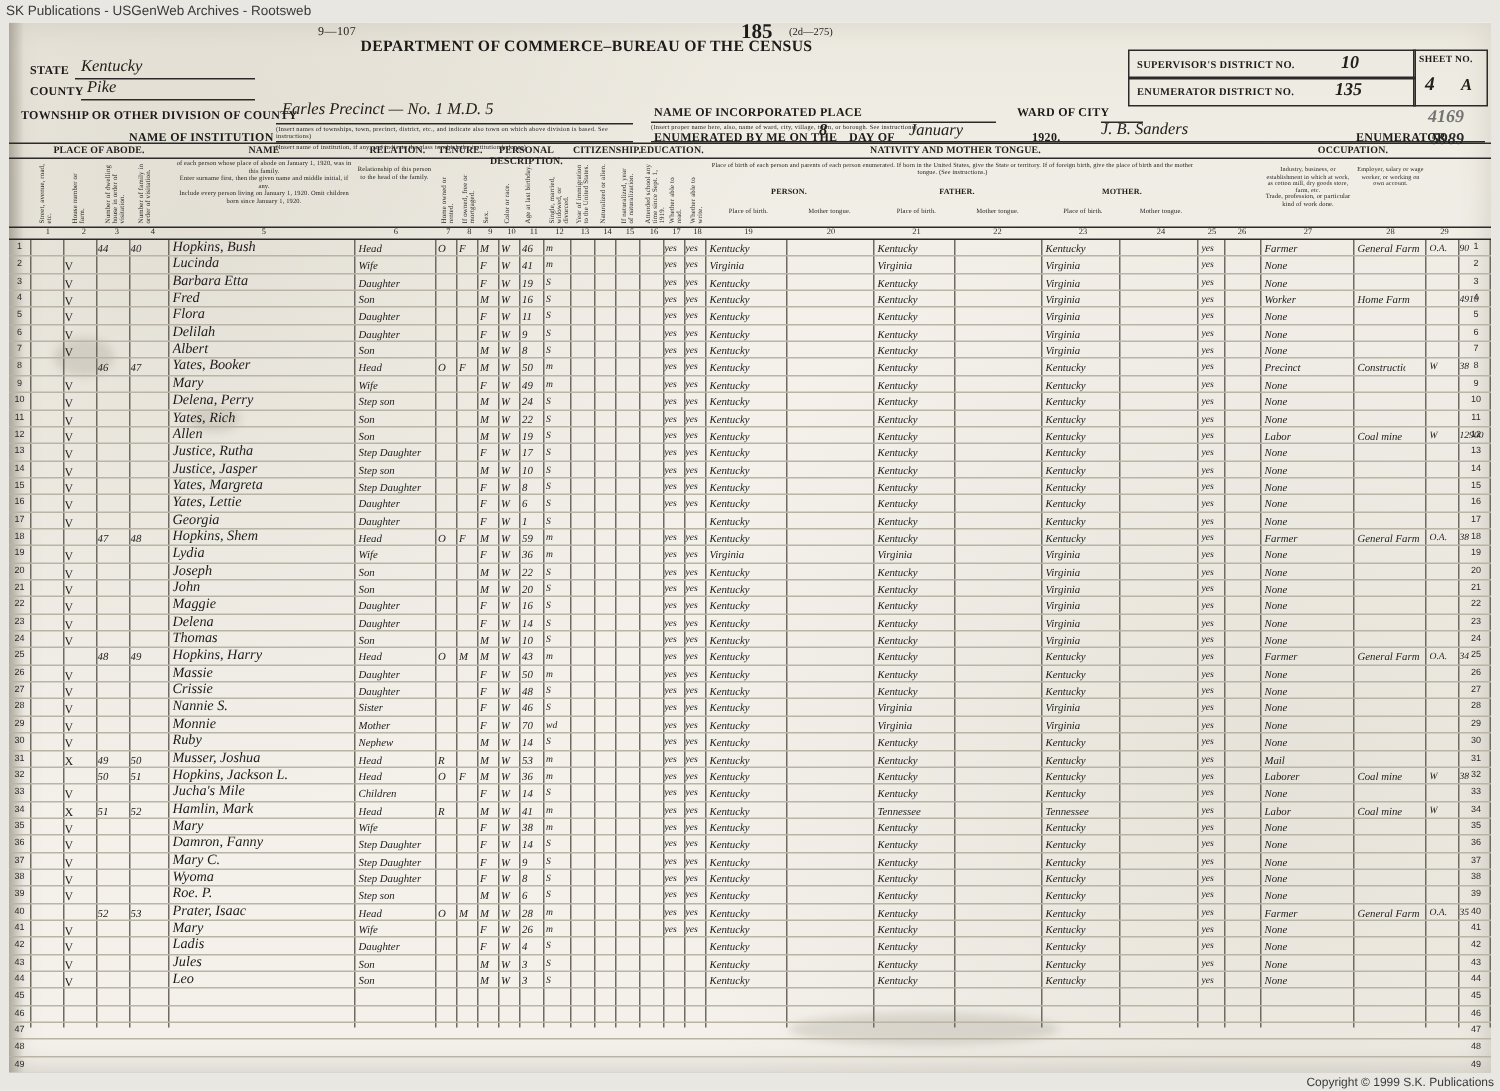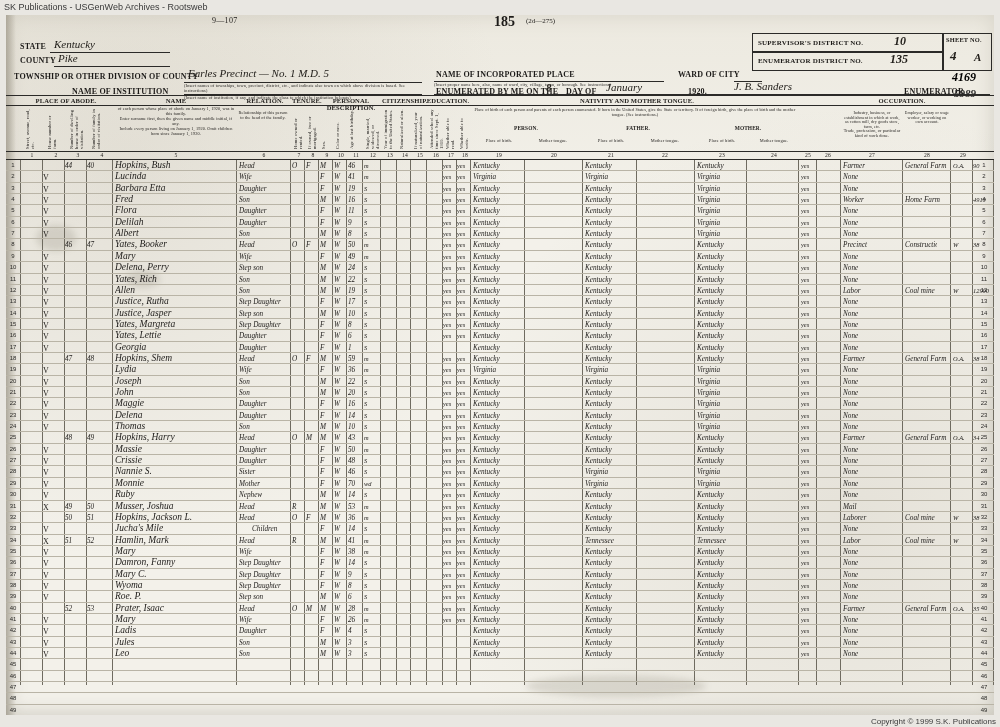--- a/index.html
+++ b/index.html
@@ -120,35 +120,36 @@
     <div class="edge"></div>
     <div class="smudge" style="left:30px;top:210px;width:40px;height:26px;"></div>
     <div class="smudge" style="left:120px;top:255px;width:34px;height:18px;"></div>
     <div class="smudge" style="left:520px;top:660px;width:180px;height:22px;"></div>
 
     <div class="hdr">
       <div class="topline">9—107</div>
       <div class="bigno">185</div>
       <div class="bigno-sub" style="left:520px;top:2px;">(2d—275)</div>
 
+      <div class="title1">DEPARTMENT OF COMMERCE–BUREAU OF THE CENSUS</div>
 
       <div class="lbl" style="left:14px;top:27px;">STATE</div>
       <div class="hand" style="left:48px;top:23px;font-size:11px;">Kentucky</div>
       <div class="hline" style="left:44px;top:37px;width:120px;"></div>
 
       <div class="lbl" style="left:14px;top:41px;">COUNTY</div>
       <div class="hand" style="left:52px;top:37px;font-size:11px;">Pike</div>
       <div class="hline" style="left:48px;top:51px;width:116px;"></div>
 
       <div class="lbl" style="left:8px;top:57px;">TOWNSHIP OR OTHER DIVISION OF COUNTY</div>
       <div class="hand" style="left:182px;top:52px;font-size:11px;">Earles Precinct — No. 1  M.D. 5</div>
       <div class="hline" style="left:178px;top:67px;width:238px;"></div>
       <div class="lbl sm" style="left:178px;top:68px;width:240px;font-size:4.2px;">(Insert names of townships, town, precinct, district, etc., and indicate also town on which above division is based. See instructions)</div>
 
-      <div class="lbl" style="left:66px;top:72px;">NAME OF INSTITUTION</div>
+      <div class="lbl" style="left:80px;top:72px;">NAME OF INSTITUTION</div>
       <div class="hline" style="left:178px;top:79px;width:238px;"></div>
       <div class="lbl sm" style="left:178px;top:80px;width:240px;font-size:4.2px;">(Insert name of institution, if any, and indicate the class to which the institution belongs)</div>
 
       <div class="lbl" style="left:430px;top:55px;">NAME OF INCORPORATED PLACE</div>
       <div class="hline" style="left:428px;top:66px;width:230px;"></div>
       <div class="lbl sm" style="left:428px;top:67px;width:240px;font-size:4.2px;">(Insert proper name here, also, name of ward, city, village, town, or borough.  See instructions)</div>
 
       <div class="lbl" style="left:672px;top:55px;">WARD OF CITY</div>
       <div class="hline" style="left:728px;top:66px;width:28px;"></div>
 
@@ -167,21 +168,21 @@
 
       <div class="rbox" style="left:746px;top:36px;width:190px;height:18px;"></div>
       <div class="lbl" style="left:752px;top:42px;font-size:7px;">ENUMERATOR DISTRICT NO.</div>
       <div class="hand b" style="left:884px;top:37px;font-size:12px;">135</div>
 
       <div class="rbox" style="left:936px;top:18px;width:48px;height:36px;"></div>
       <div class="lbl" style="left:940px;top:21px;font-size:6.4px;">SHEET NO.</div>
       <div class="hand b" style="left:944px;top:33px;font-size:13px;">4</div>
       <div class="hand b" style="left:968px;top:36px;font-size:11px;">A</div>
 
-      <div class="hand b" style="left:946px;top:55px;font-size:12px;color:#000000;">4169</div>
+      <div class="hand b" style="left:946px;top:55px;font-size:12px;color:#737373;">4169</div>
       <div class="hand b" style="left:948px;top:72px;font-size:11px;color:#2a2a2a;">5989</div>
     </div>
 
     <div class="colhdr">
       <div class="hline" style="left:0;top:0;width:988px;"></div>
       <div class="hline" style="left:0;top:10px;width:988px;"></div>
       <div class="hline" style="left:0;top:56px;width:988px;"></div>
       <div class="hline" style="left:0;top:64px;width:988px;"></div>
 
       <div class="ch t" style="left:18px;top:1.5px;width:84px;">PLACE OF ABODE.</div>
@@ -938,21 +939,21 @@
           <div class="cell txt" style="left: 899px; top: 2px; width: 46px;">Coal mine</div>
           <div class="cell txt6" style="left: 947px; top: 2px; width: 20px;">W</div>
           <div class="cell txt6" style="left: 967px; top: 2px; width: 21px;">38</div>
         </div>
         <div class="rowline" style="top: 373.55px;"></div>
         <div class="row" style="top: 363.2px;">
           <div class="rowno" style="left: 0px; top: 2px;">33</div>
           <div class="rowno" style="left: 971px; top: 2px;">33</div>
           <div class="cell tick" style="left: 37px; top: 2px; width: 22px;">V</div>
           <div class="cell name" style="left: 109px; top: 0px; width: 122px;">Jucha's Mile</div>
-          <div class="cell txt" style="left: 246px; top: 2px; width: 48px;">Children</div>
+          <div class="cell txt" style="left: 233px; top: 2px; width: 48px;">Children</div>
           <div class="cell txt" style="left: 314px; top: 2px; width: 13px;">F</div>
           <div class="cell txt" style="left: 328px; top: 2px; width: 13px;">W</div>
           <div class="cell txt" style="left: 342px; top: 2px; width: 15px;">14</div>
           <div class="cell txt6" style="left: 358px; top: 2px; width: 17px;">S</div>
           <div class="cell txt6" style="left: 437px; top: 2px; width: 14px;">yes</div>
           <div class="cell txt6" style="left: 451px; top: 2px; width: 14px;">yes</div>
           <div class="cell txt" style="left: 467px; top: 2px; width: 52px;">Kentucky</div>
           <div class="cell txt" style="left: 579px; top: 2px; width: 52px;">Kentucky</div>
           <div class="cell txt" style="left: 691px; top: 2px; width: 50px;">Kentucky</div>
           <div class="cell txt6" style="left: 795px; top: 2px; width: 16px;">yes</div>

